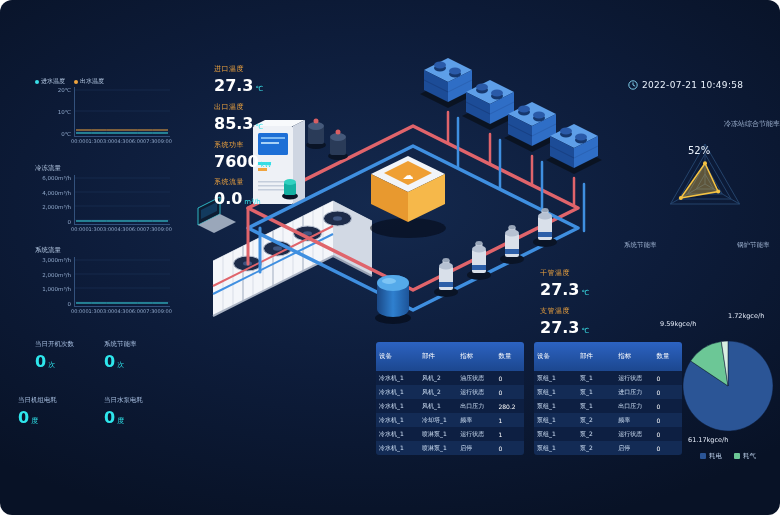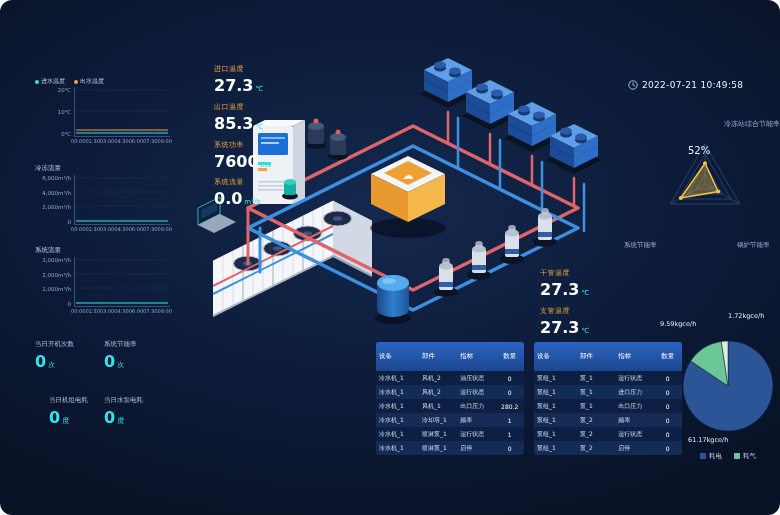--- a/index.html
+++ b/index.html
@@ -45,21 +45,21 @@
   .pie-leg{position:absolute;left:666px;top:452px;width:124px;display:flex;justify-content:center;gap:12px;font-size:6.5px;color:#bcd0ea}
   .chip{width:6px;height:6px;border-radius:1px;display:inline-block;margin-right:3px;vertical-align:-1px}
 
   
   .table-card{position:absolute;top:342px;width:148px;border-radius:3px;overflow:hidden;font-size:6px}
   .trow{display:flex;align-items:center;height:14px;background:#0d1f42}
   .trow.alt{background:#132b55}
   .trow.thead{height:29px;background:linear-gradient(180deg,#2c63c2,#1c478f);color:#fff;font-weight:normal;font-size:6.5px}
   .tcell{flex:1;padding:0 3px;white-space:nowrap;overflow:hidden;color:#cfe0f5}
   .tcell:first-child{flex:1.15}
-  .tcell:last-child{flex:.7;color:#ffffff;text-align:center}
+  .tcell:last-child{flex:.7;color:#ffffff;text-align:left}
   .thead .tcell{color:#ffffff}
 </style>
 </head>
 <body>
 
 <div class="dashboard">
 
   <svg width="460" height="300" viewBox="0 0 460 300" style="position:absolute;left:168px;top:48px">
     <defs>
       <linearGradient id="tankGrad" x1="0" y1="0" x2="1" y2="0">
@@ -305,21 +305,21 @@
   </div>
 
   <div class="counter" style="left:35px;top:340px">
     <div class="c-label">当日开机次数</div>
     <div><span class="c-num">0</span><span class="c-unit">次</span></div>
   </div>
   <div class="counter" style="left:104px;top:340px">
     <div class="c-label">系统节能率</div>
     <div><span class="c-num">0</span><span class="c-unit">次</span></div>
   </div>
-  <div class="counter" style="left:49px;top:396px">
+  <div class="counter" style="left:18px;top:396px">
     <div class="c-label">当日机组电耗</div>
     <div><span class="c-num">0</span><span class="c-unit">度</span></div>
   </div>
   <div class="counter" style="left:104px;top:396px">
     <div class="c-label">当日水泵电耗</div>
     <div><span class="c-num">0</span><span class="c-unit">度</span></div>
   </div>
 
   <div class="metric" style="left:214px;top:64px">
     <div class="m-label">进口温度</div>

